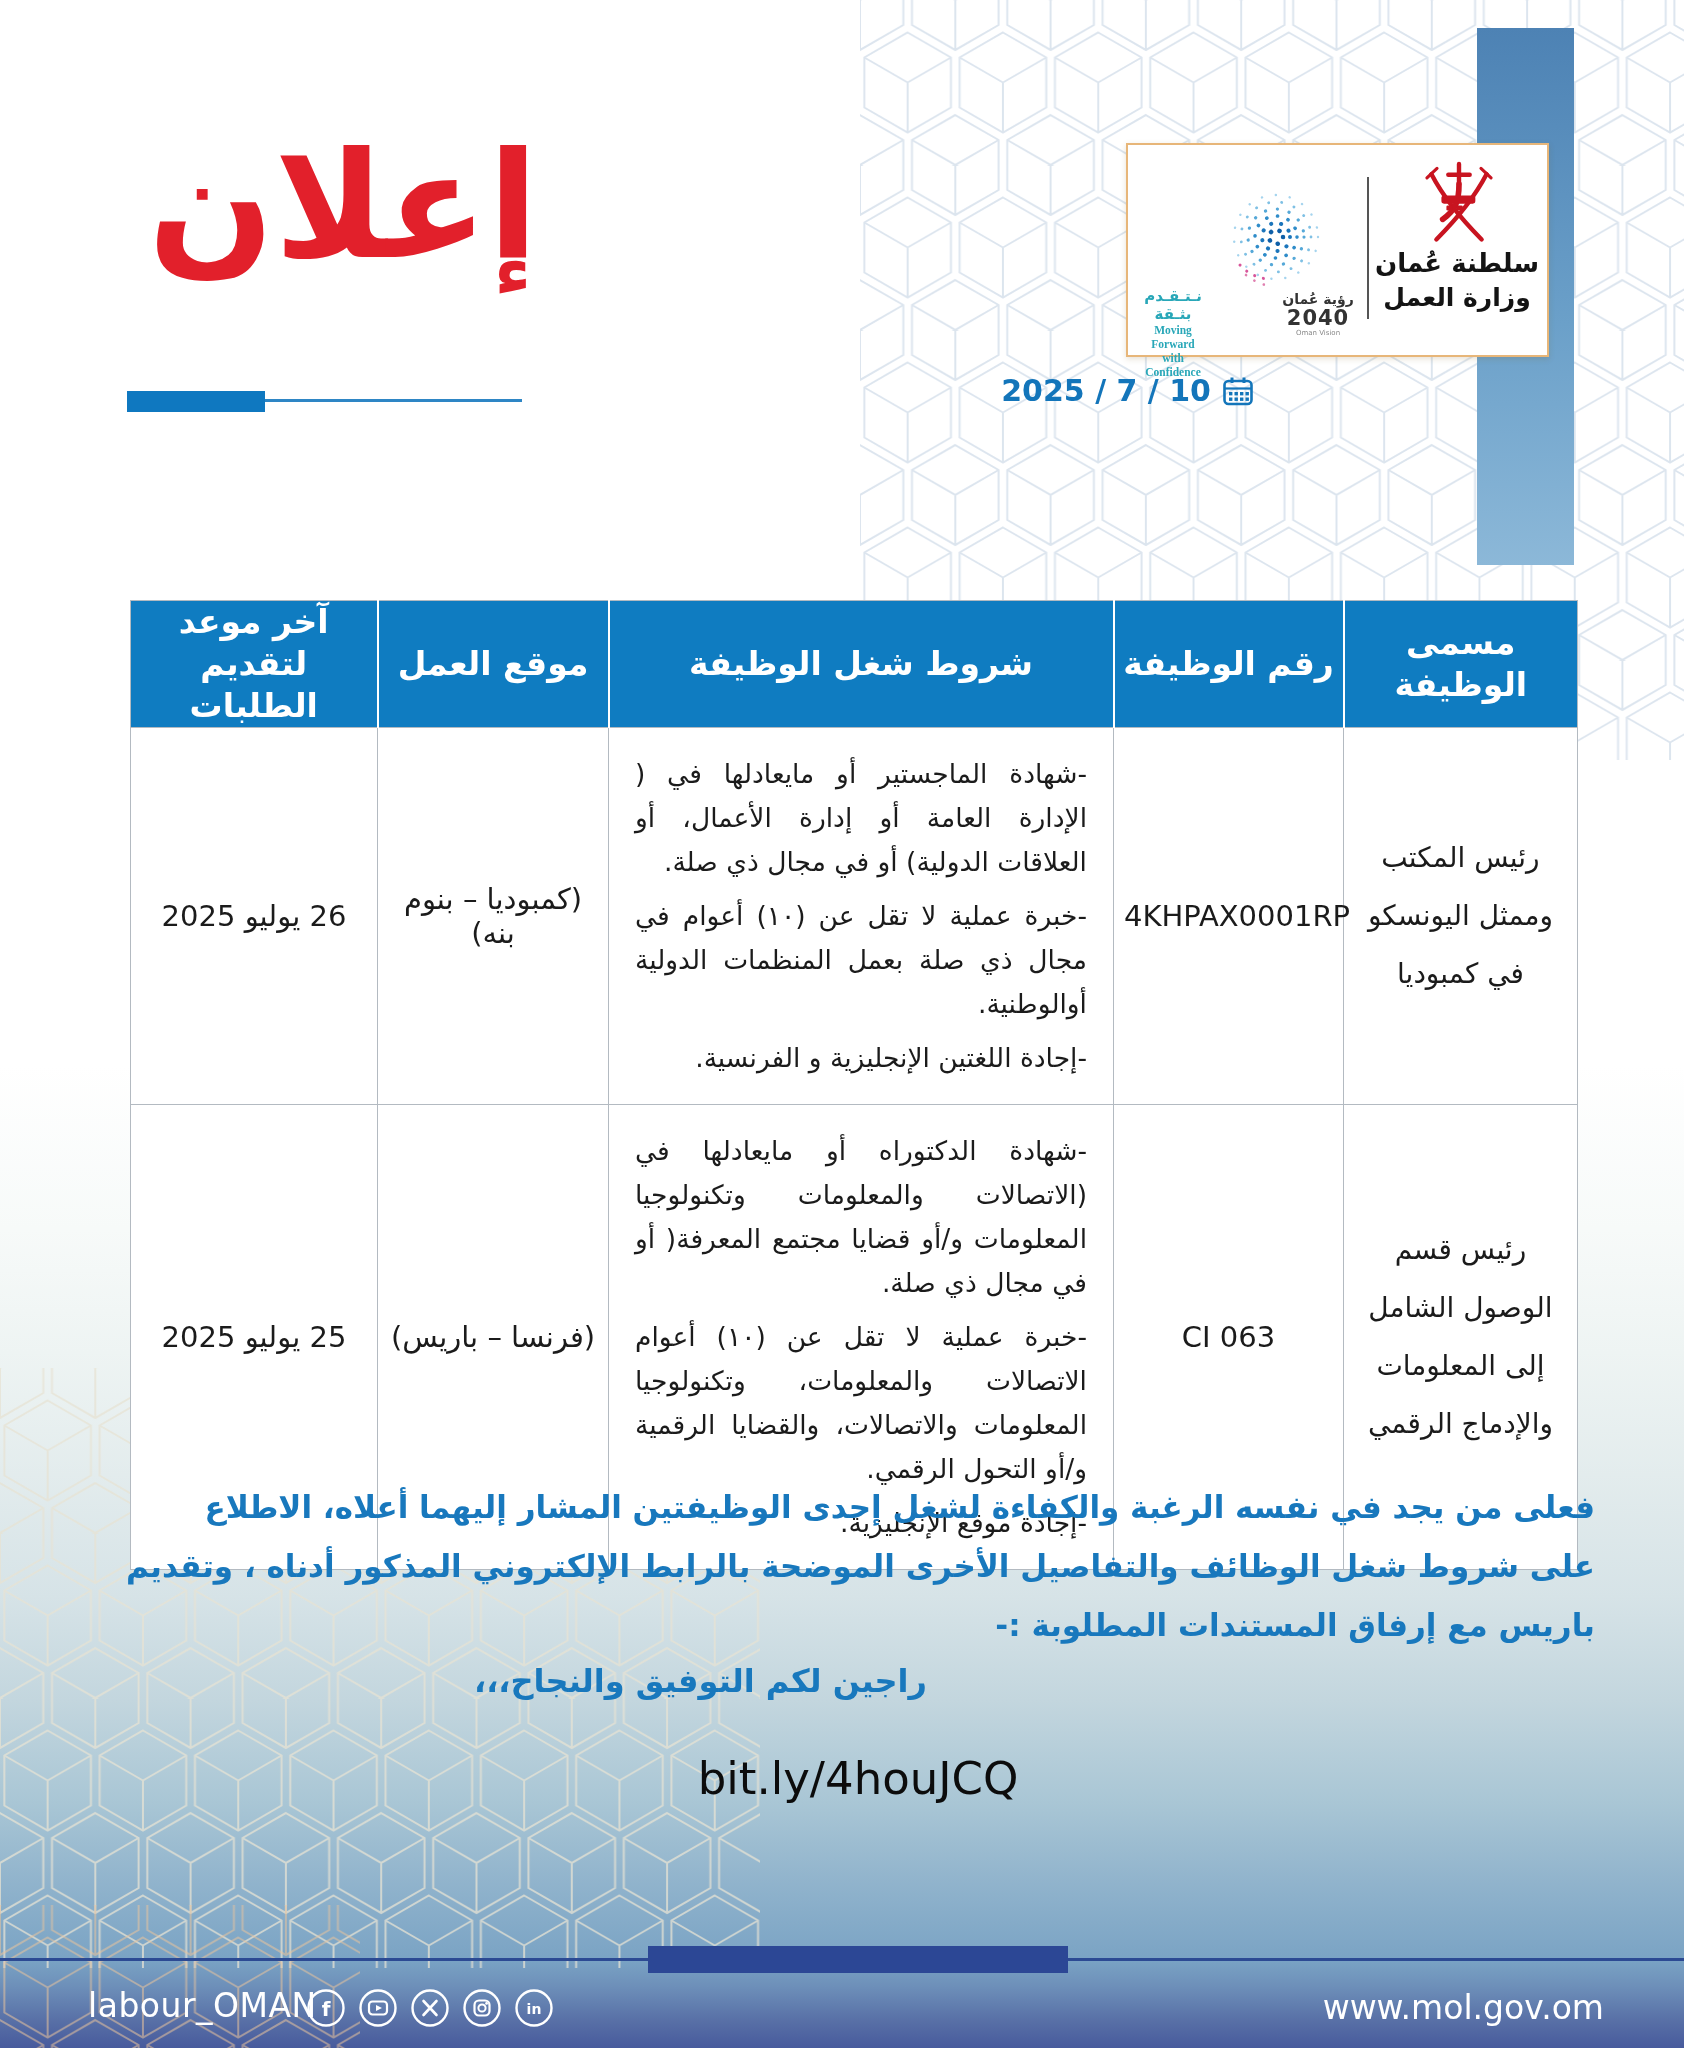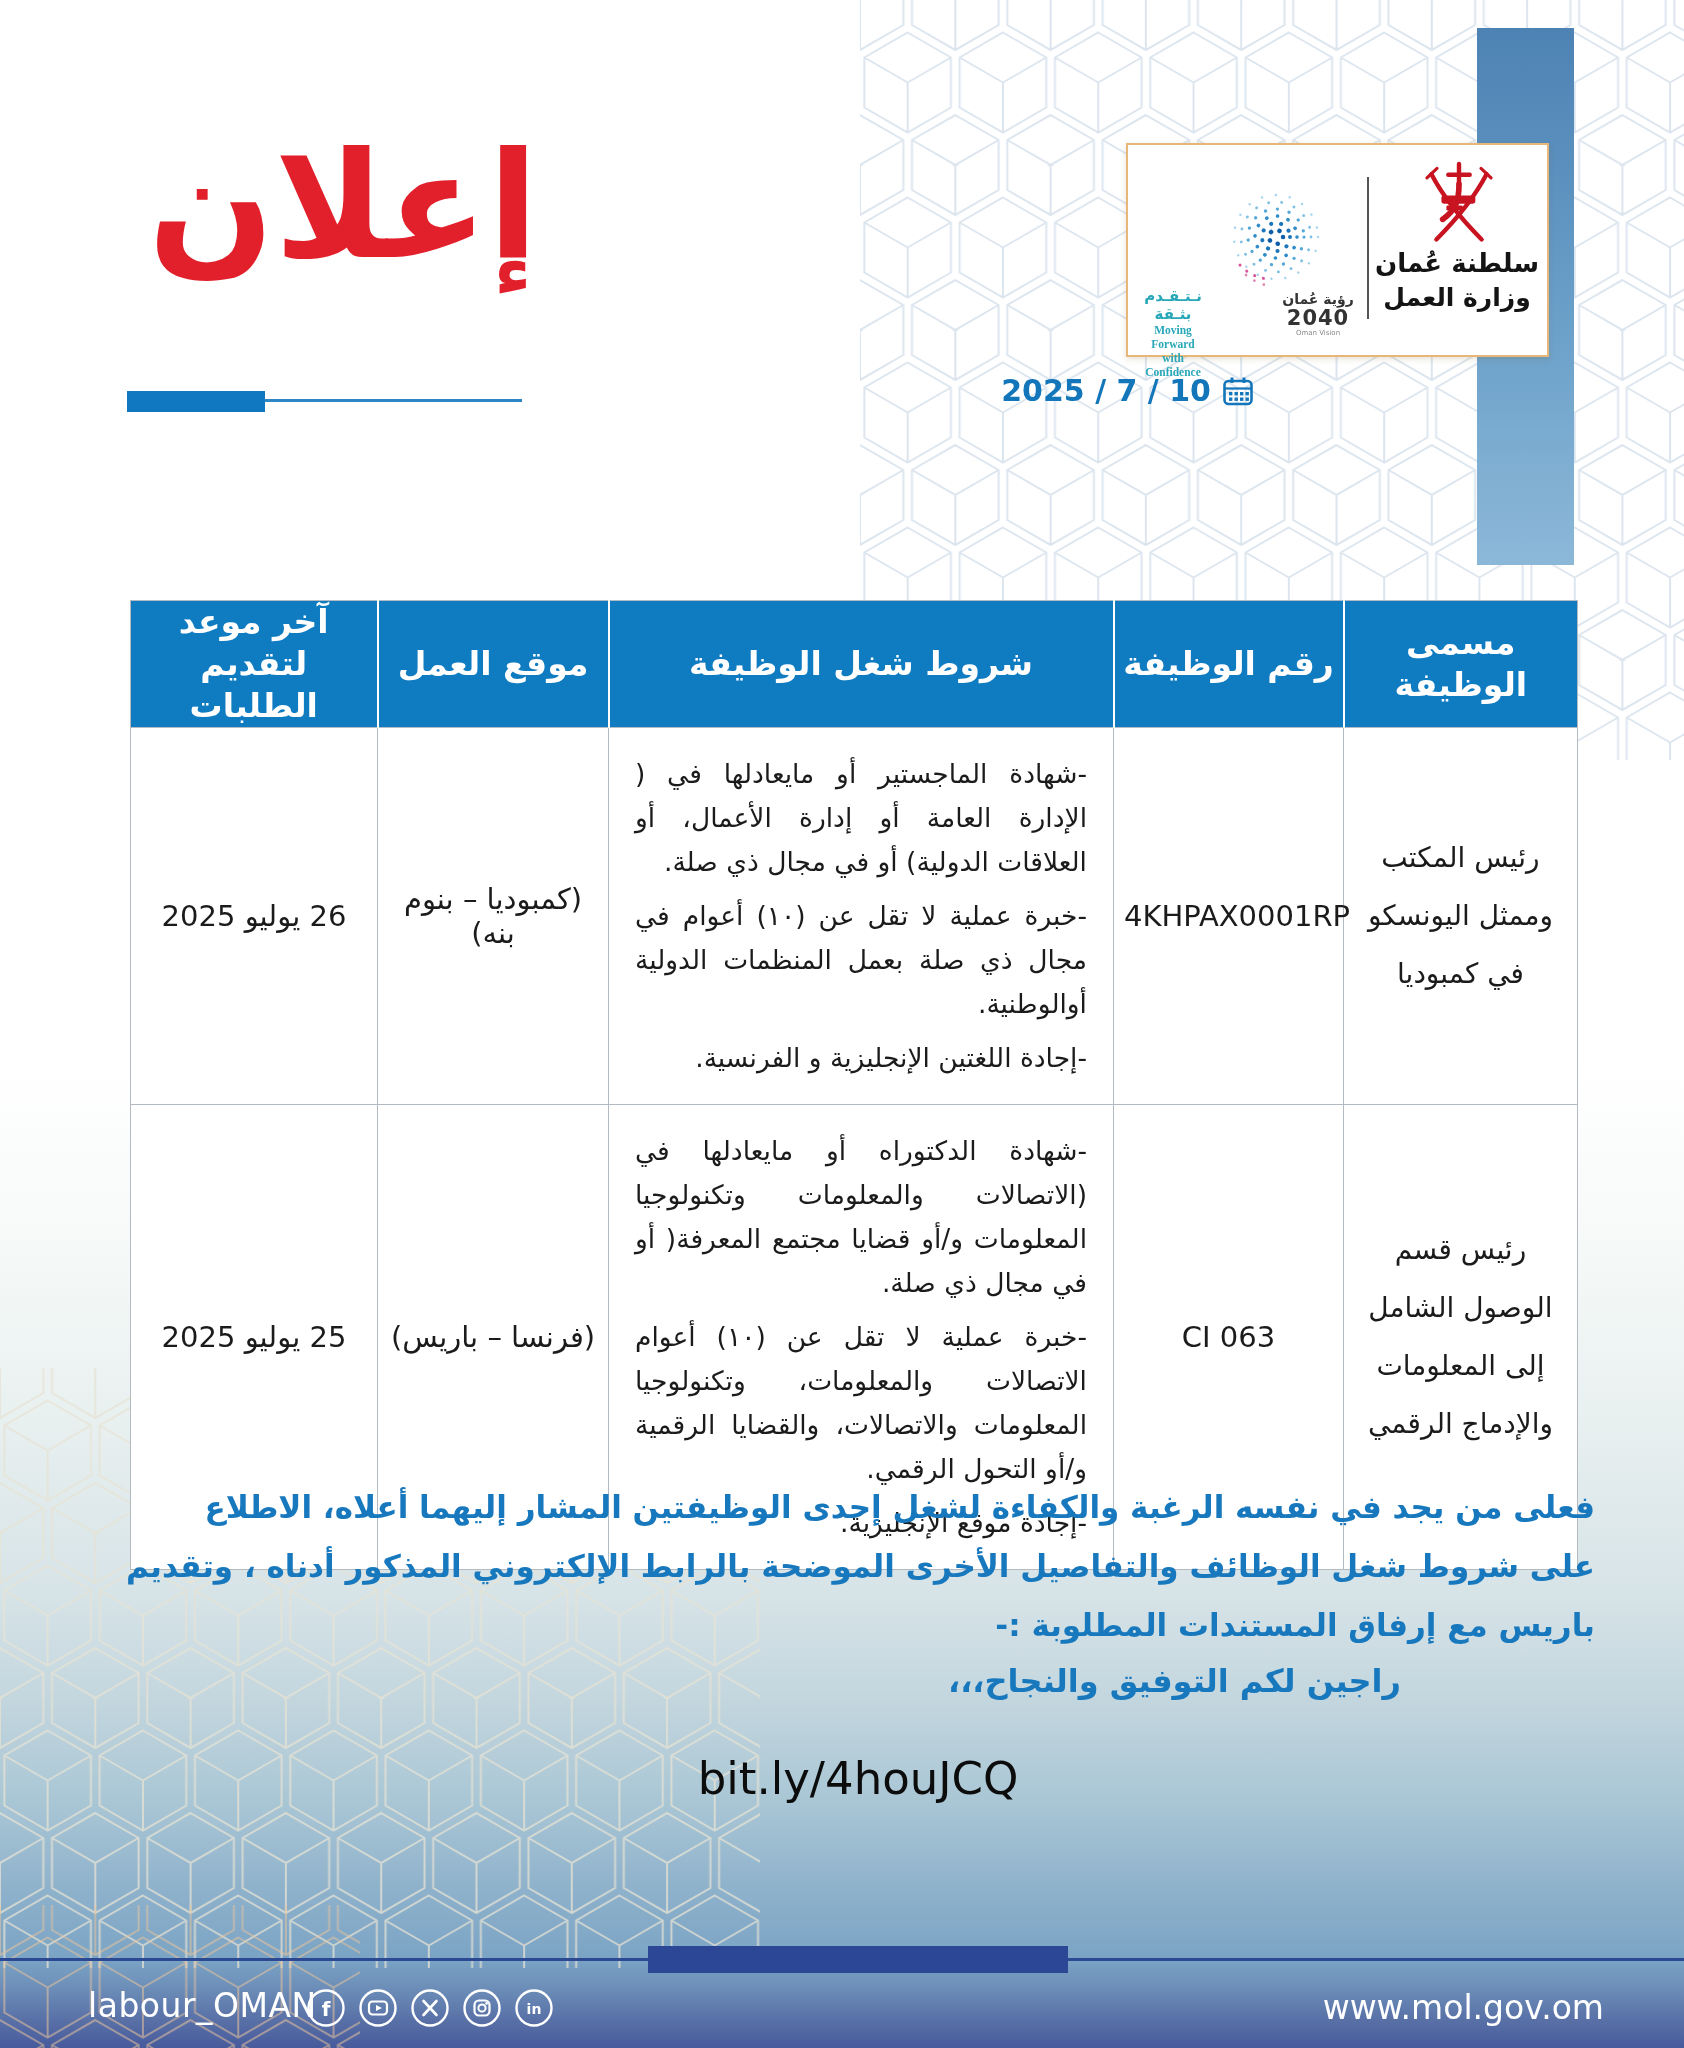--- a/index.html
+++ b/index.html
@@ -71,21 +71,21 @@
   td.c-title{font-size:28px; line-height:58px;}
   td.c-num{font-size:29px; direction:ltr;}
   td.c-req{text-align:justify; text-align-last:right; font-size:26.5px; line-height:44px; padding:14px 26px;}
   td.c-req .req{margin:10px 0;}
   td.c-loc{font-size:29px;}
   td.c-date{font-size:29px;}
 
   
   .closing-para{left:95px; top:1478px; width:1500px; z-index:3; direction:rtl; text-align:right;
     color:#1878bd; font-size:31px; font-weight:700; line-height:59px;}
-  .wish{left:0; top:1662px; width:1401px; z-index:3; direction:rtl;
+  .wish{left:0; top:1662px; width:1401px; z-index:3; text-align:center; direction:rtl;
     color:#1878bd; font-size:32px; font-weight:700;}
   .shortlink{left:16px; top:1752px; width:1684px; z-index:3; text-align:center;
     color:#0c0c0c; font-size:45px;}
   .inquiry{left:0; top:1880px; width:1684px; z-index:3; text-align:center; direction:rtl;
     color:#ffffff; font-size:35px; font-weight:700; text-shadow:0 1px 2px rgba(30,60,100,.25);}
 
   
   .divider-line{left:0; top:1958px; width:1684px; height:3px; background:#2c4a93; z-index:3;}
   .divider-rect{left:648px; top:1946px; width:420px; height:27px; background:#2c4795; z-index:3;}
 

